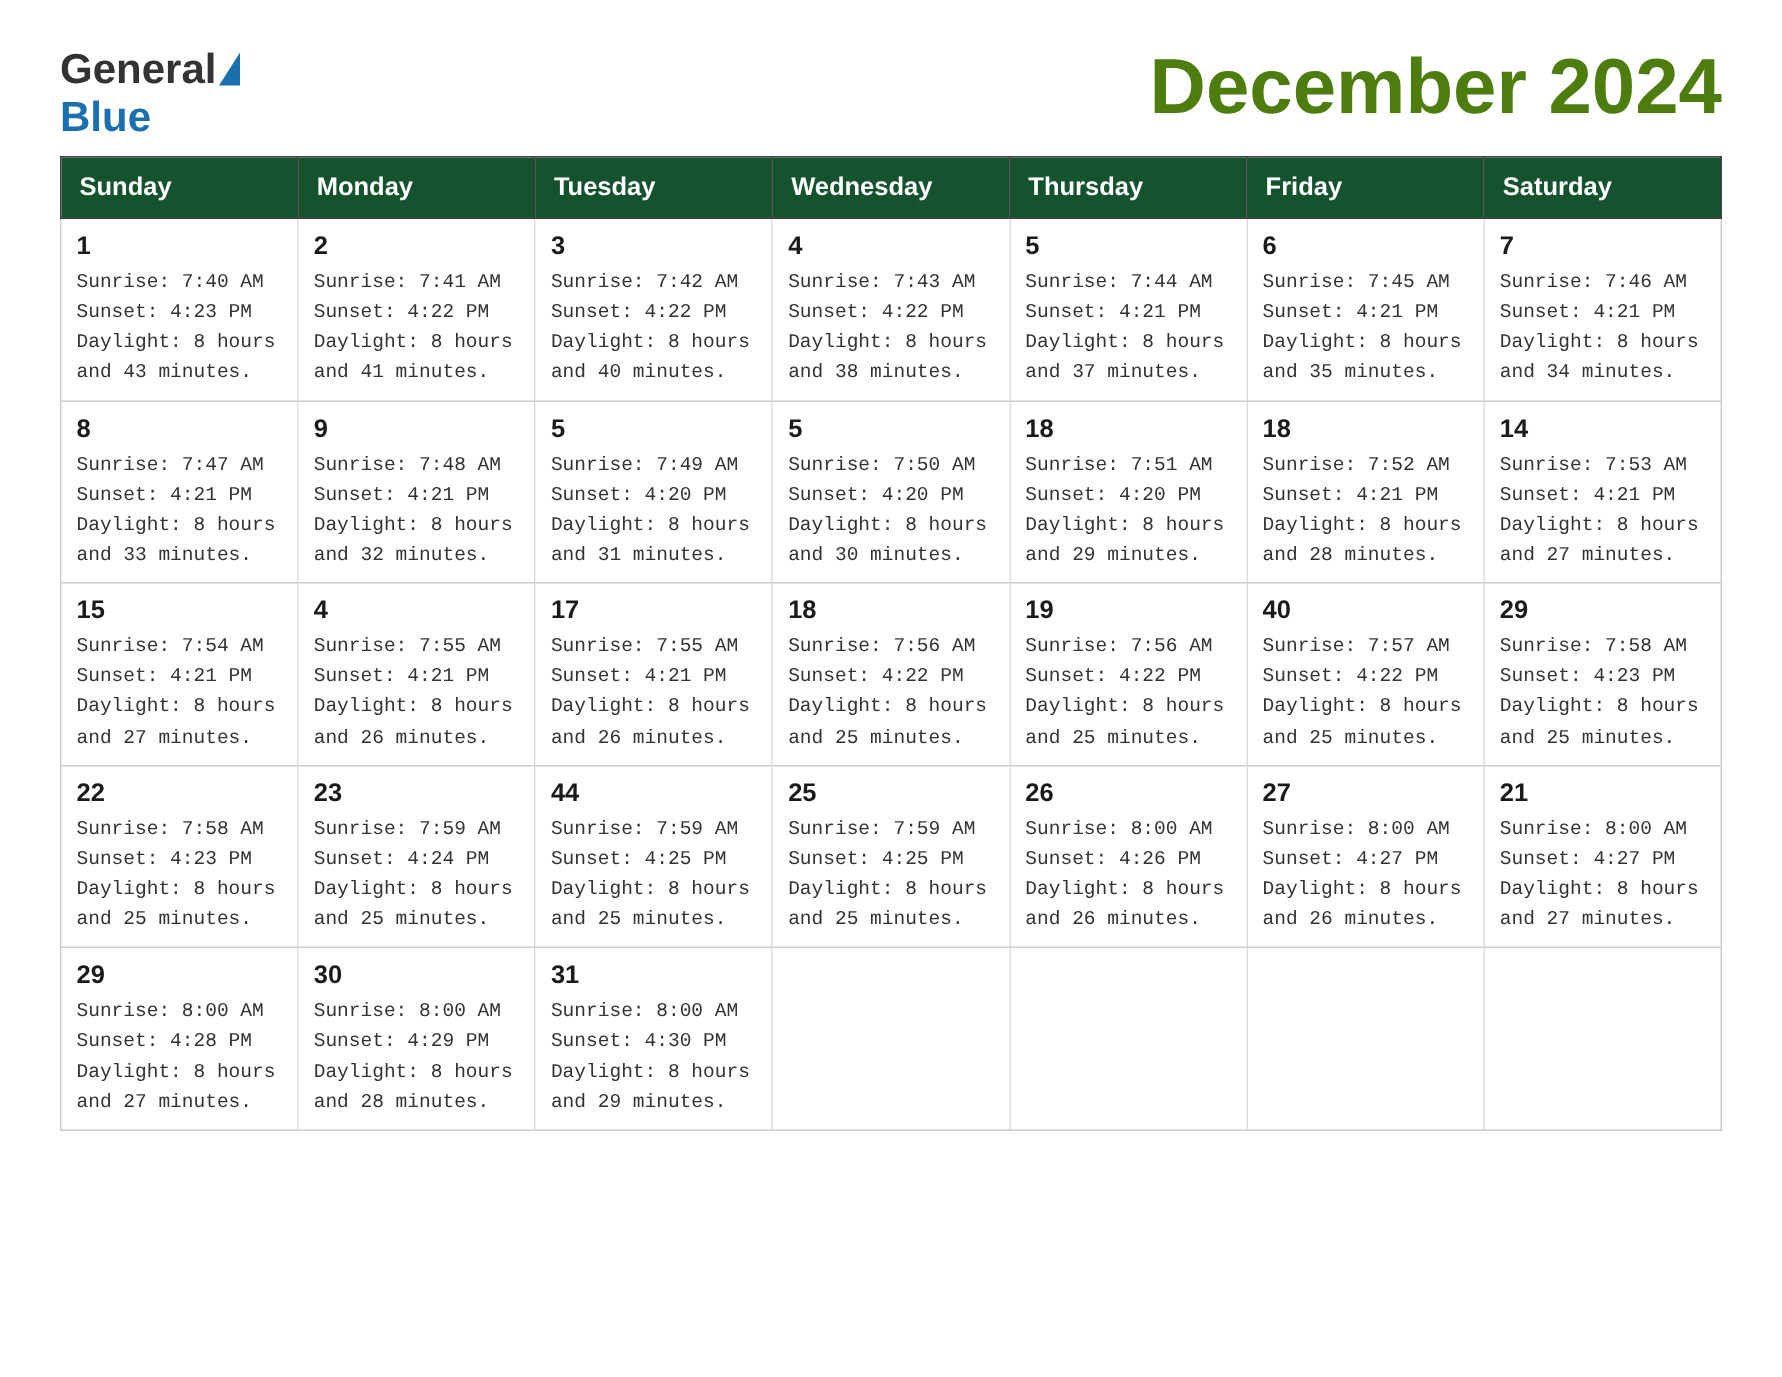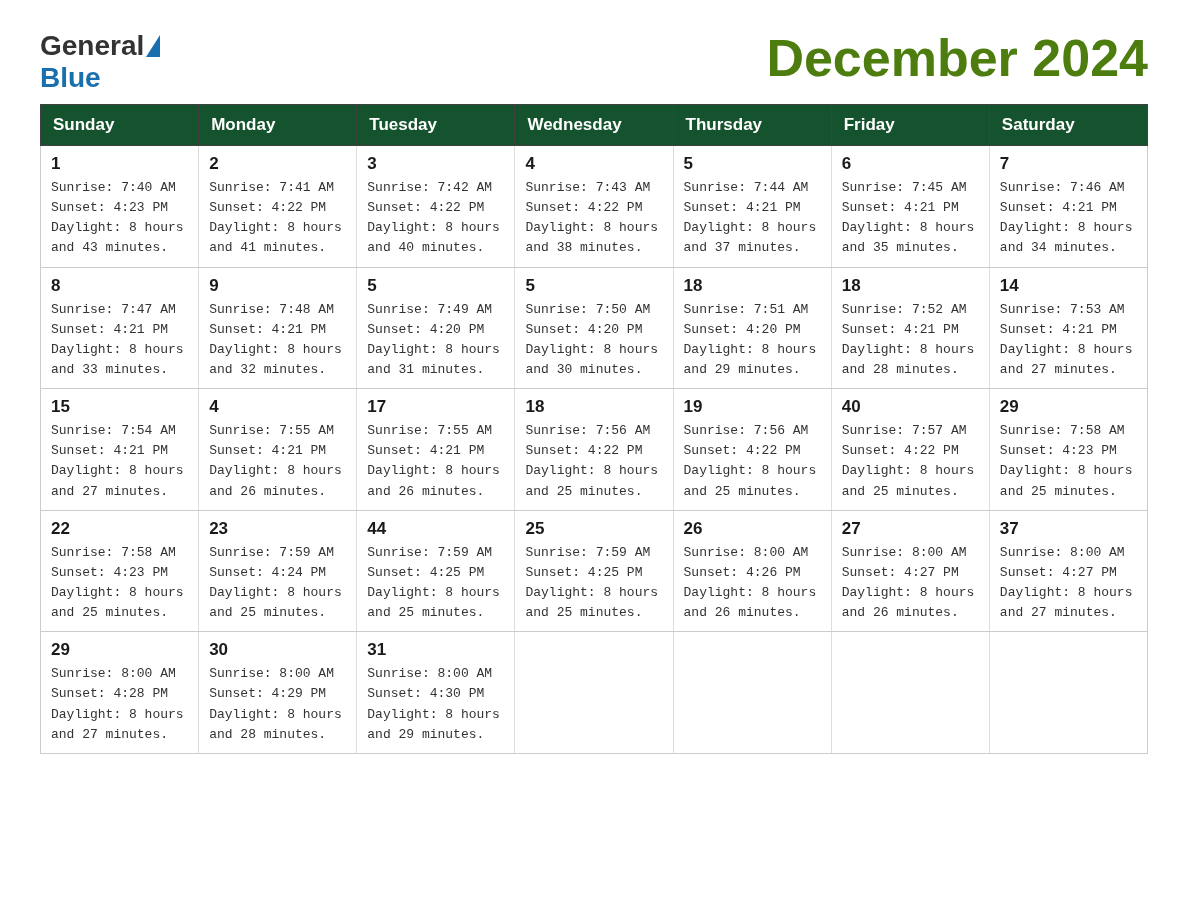--- a/index.html
+++ b/index.html
@@ -250,21 +250,21 @@
         </td>
         <td>
           <span class="day-number">26</span>
           <span class="day-info">Sunrise: 8:00 AM<br>Sunset: 4:26 PM<br>Daylight: 8 hours<br>and 26 minutes.</span>
         </td>
         <td>
           <span class="day-number">27</span>
           <span class="day-info">Sunrise: 8:00 AM<br>Sunset: 4:27 PM<br>Daylight: 8 hours<br>and 26 minutes.</span>
         </td>
         <td>
-          <span class="day-number">37</span>
+          <span class="day-number">21</span>
           <span class="day-info">Sunrise: 8:00 AM<br>Sunset: 4:27 PM<br>Daylight: 8 hours<br>and 27 minutes.</span>
         </td>
       </tr>
       <tr>
         <td>
           <span class="day-number">29</span>
           <span class="day-info">Sunrise: 8:00 AM<br>Sunset: 4:28 PM<br>Daylight: 8 hours<br>and 27 minutes.</span>
         </td>
         <td>
           <span class="day-number">30</span>

